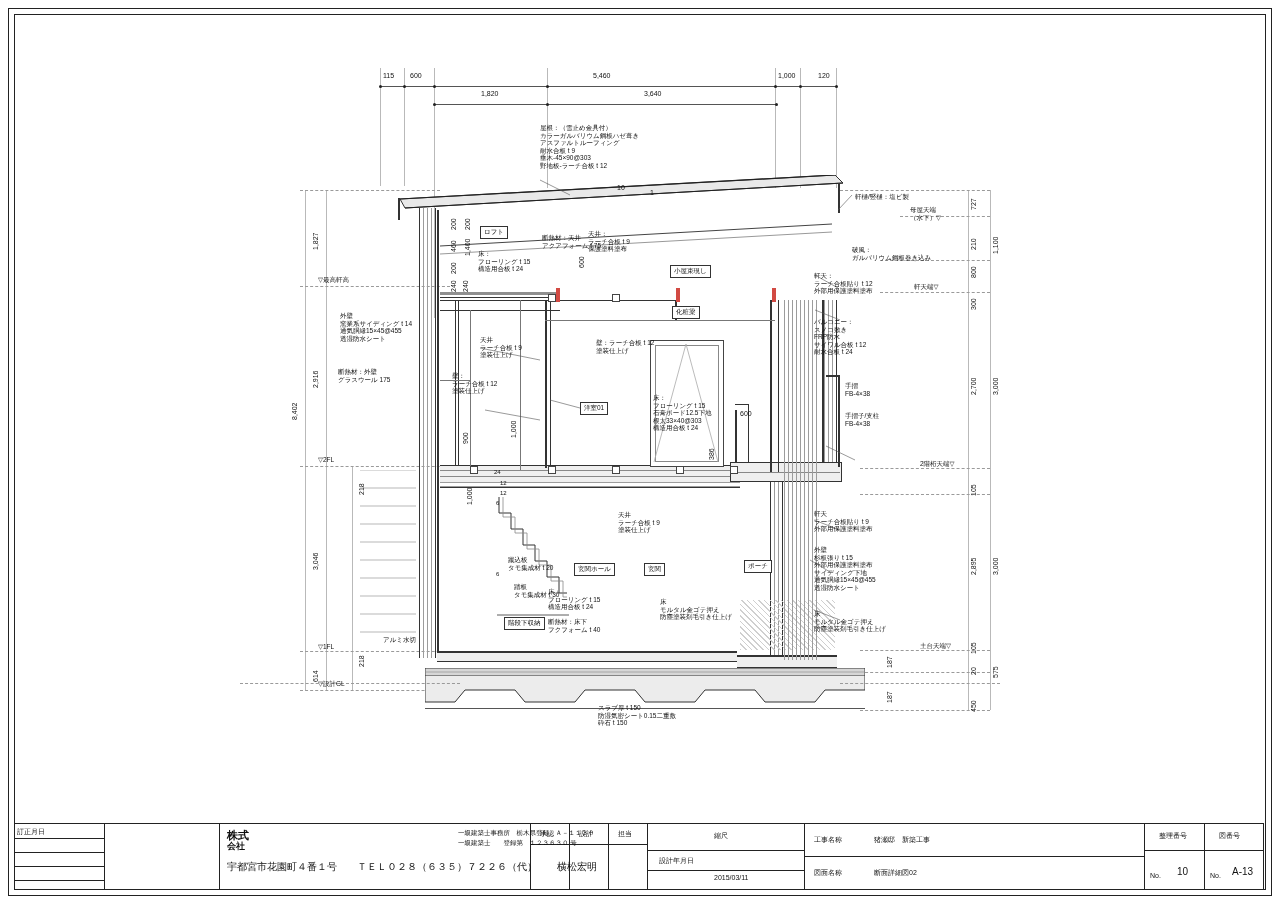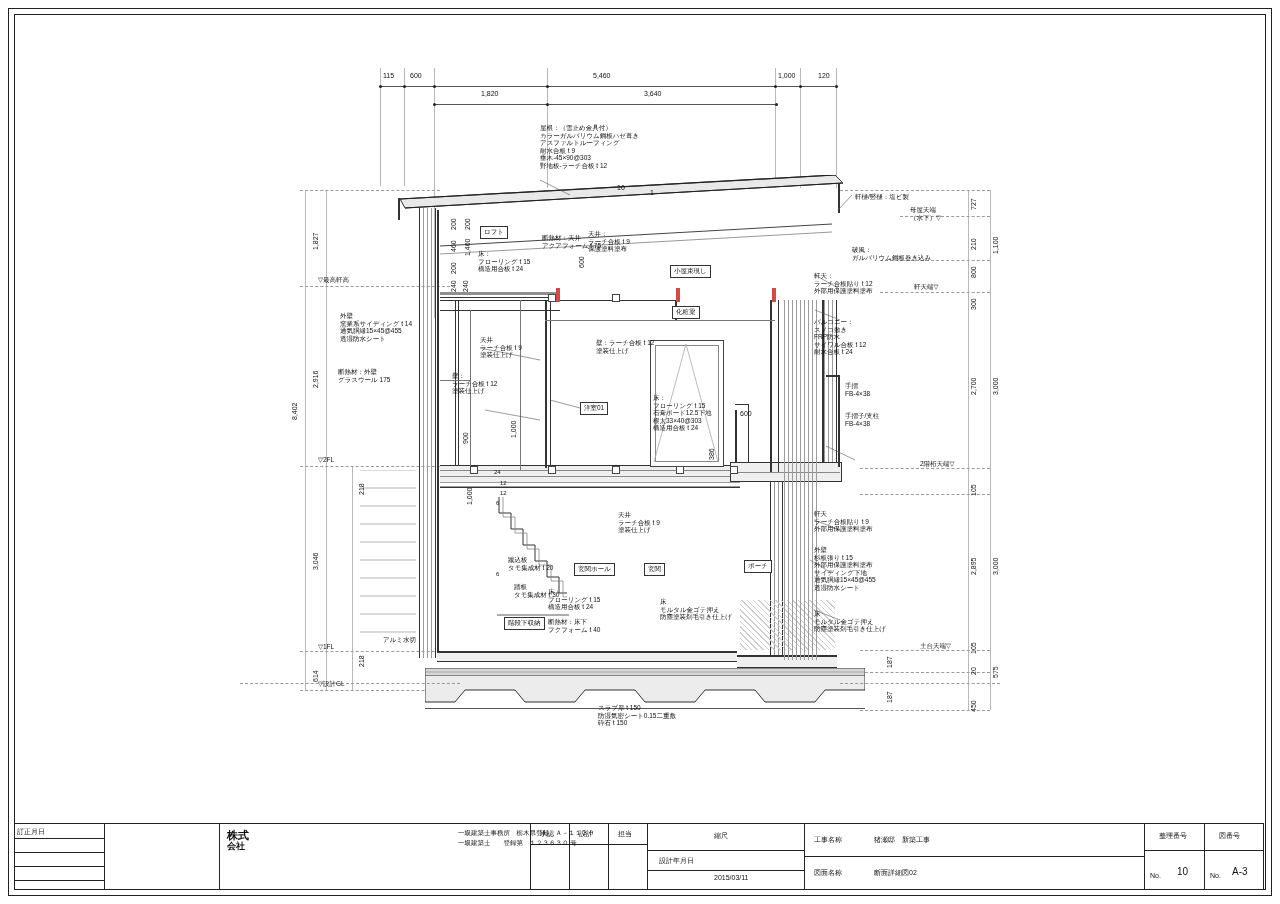--- a/index.html
+++ b/index.html
@@ -408,34 +408,35 @@
     <div class="tb-line" style="left:633px;top:46px;width:157px;height:1px;"></div>
     <div class="tb-line" style="left:790px;top:32px;width:340px;height:1px;"></div>
     <div class="tb-line" style="left:1130px;top:26px;width:119px;height:1px;"></div>
 
     <span class="tl" style="left:3px;top:3px;">訂正月日</span>
 
     <span class="company" style="left:213px;top:4px;font-size:11px;">株式</span>
     <span class="company" style="left:213px;top:16px;font-size:9px;">会社</span>
     <span class="tl" style="left:444px;top:5px;font-size:6.5px;">一級建築士事務所　栃木県登録　Ａ－１１３０</span>
     <span class="tl" style="left:444px;top:15px;font-size:6.5px;">一級建築士　　登録第　１２３６３０ 号</span>
+    <span class="tl" style="left:213px;top:36px;font-size:10px;">宇都宮市花園町４番１号　　ＴＥＬ０２８（６３５）７２２６（代）　　横松宏明</span>
 
     <span class="tl" style="left:526px;top:5px;">承認</span>
     <span class="tl" style="left:565px;top:5px;">設計</span>
     <span class="tl" style="left:604px;top:5px;">担当</span>
 
     <span class="tl" style="left:700px;top:7px;">縮尺</span>
     <span class="tl" style="left:645px;top:32px;">設計年月日</span>
     <span class="tl" style="left:700px;top:50px;">2015/03/11</span>
 
     <span class="tl" style="left:800px;top:11px;">工事名称</span>
     <span class="tl" style="left:860px;top:11px;">猪瀬邸　新築工事</span>
     <span class="tl" style="left:800px;top:44px;">図面名称</span>
     <span class="tl" style="left:860px;top:44px;">断面詳細図02</span>
 
     <span class="tl" style="left:1145px;top:7px;">整理番号</span>
     <span class="tl" style="left:1205px;top:7px;">図番号</span>
     <span class="tl" style="left:1136px;top:48px;">No.</span>
     <span class="tl" style="left:1163px;top:42px;font-size:10px;">10</span>
     <span class="tl" style="left:1196px;top:48px;">No.</span>
-    <span class="tl" style="left:1218px;top:42px;font-size:10px;">A-3</span>
+    <span class="tl" style="left:1218px;top:42px;font-size:10px;">A-13</span>
   </div>
 </div>
 
 </body></html>

